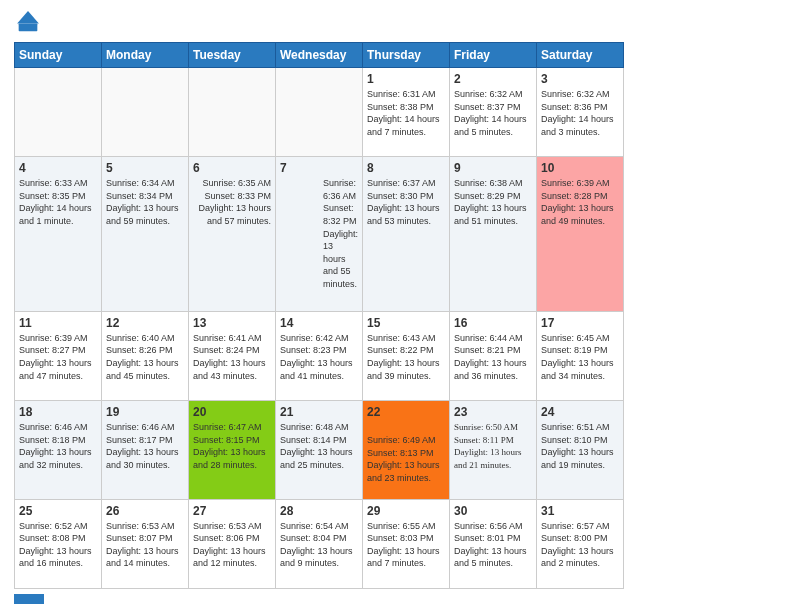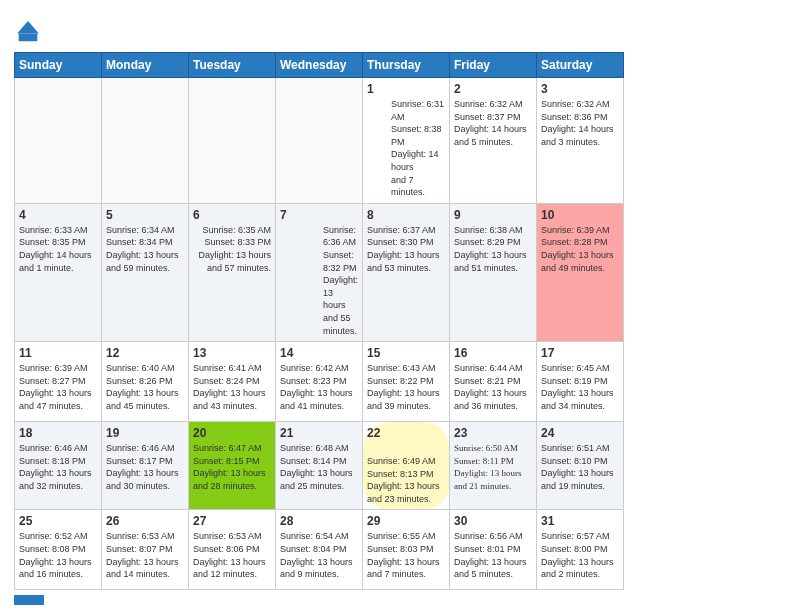--- a/index.html
+++ b/index.html
@@ -6,21 +6,21 @@
     body {
       font-family: Arial, sans-serif;
       background: #fff;
       width: 792px;
       height: 612px;
       overflow: hidden;
     }
     .container {
       width: 638px;
       height: 612px;
-      padding: 18px 14px;
+      padding: 8px 14px;
       display: flex;
       flex-direction: column;
     }
     .header {
       display: flex;
       justify-content: space-between;
       align-items: flex-start;
       margin-bottom: 6px;
     }
     .logo {
@@ -143,21 +143,21 @@
         </tr>
     </thead>
     <tbody id="calendar-body">
     <tr>
           <td class="empty"></td>
           <td class="empty"></td>
           <td class="empty"></td>
           <td class="empty"></td>
           <td>
             <span class="day-number">1</span>
-            <div class="day-info" style="white-space: pre-line; margin-left: 24px;">Sunrise: 6:31 AM
+            <div class="day-info" style="white-space: pre-line;">Sunrise: 6:31 AM
 Sunset: 8:38 PM
 Daylight: 14 hours
 and 7 minutes.</div>
           </td>
           <td>
             <span class="day-number">2</span>
             <div class="day-info" style="white-space: pre-line;">Sunrise: 6:32 AM
 Sunset: 8:37 PM
 Daylight: 14 hours
 and 5 minutes.</div>
@@ -294,21 +294,21 @@
 Daylight: 13 hours
 and 28 minutes.</div>
           </td>
           <td style="background: rgb(240, 244, 248);">
             <span class="day-number">21</span>
             <div class="day-info" style="white-space: pre-line;">Sunrise: 6:48 AM
 Sunset: 8:14 PM
 Daylight: 13 hours
 and 25 minutes.</div>
           </td>
-          <td style="background: #fef9c3; border-radius: 27px;">
+          <td style="background: #f97316;">
             <span class="day-number">22</span>
             <div class="day-info" style="white-space: pre-line; margin-top: 15px;">Sunrise: 6:49 AM
 Sunset: 8:13 PM
 Daylight: 13 hours
 and 23 minutes.</div>
           </td>
           <td style="background: rgb(240, 244, 248);">
             <span class="day-number">23</span>
             <div class="day-info" style="white-space: pre-line; font-family: Liberation Serif, serif;">Sunrise: 6:50 AM
 Sunset: 8:11 PM

